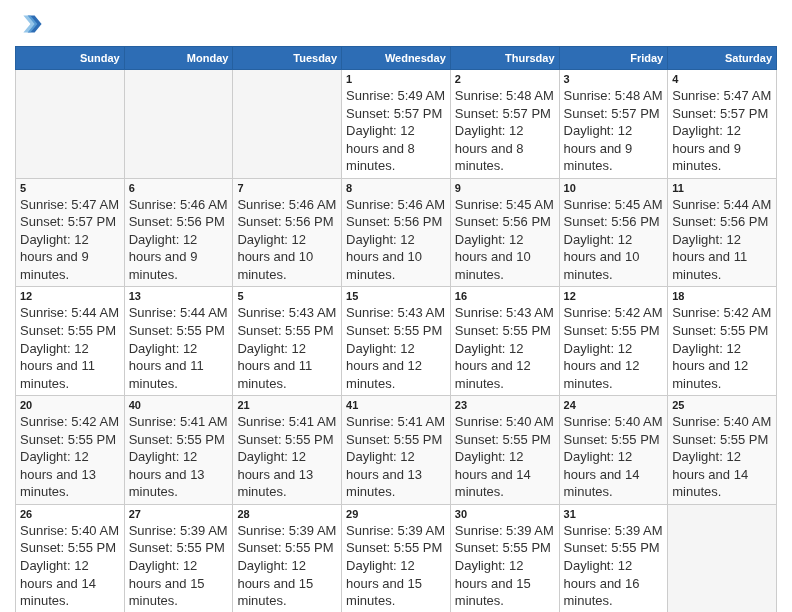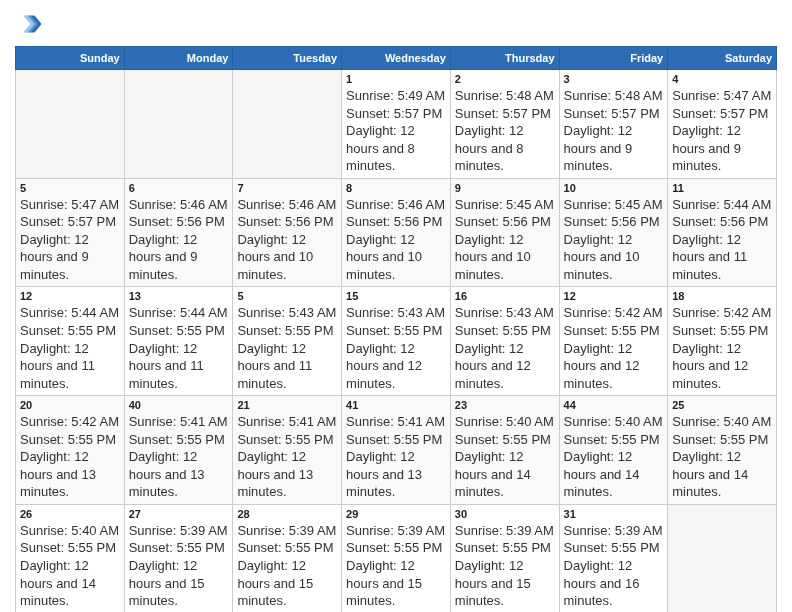--- a/index.html
+++ b/index.html
@@ -232,21 +232,21 @@
           </td>
           <td>
             <span class="day-number">41</span>
             <div class="day-info">Sunrise: 5:41 AM<br>Sunset: 5:55 PM<br>Daylight: 12 hours and 13 minutes.</div>
           </td>
           <td>
             <span class="day-number">23</span>
             <div class="day-info">Sunrise: 5:40 AM<br>Sunset: 5:55 PM<br>Daylight: 12 hours and 14 minutes.</div>
           </td>
           <td>
-            <span class="day-number">44</span>
+            <span class="day-number">24</span>
             <div class="day-info">Sunrise: 5:40 AM<br>Sunset: 5:55 PM<br>Daylight: 12 hours and 14 minutes.</div>
           </td>
           <td>
             <span class="day-number">25</span>
             <div class="day-info">Sunrise: 5:40 AM<br>Sunset: 5:55 PM<br>Daylight: 12 hours and 14 minutes.</div>
           </td>
         </tr>
         <tr>
           <td>
             <span class="day-number">26</span>

